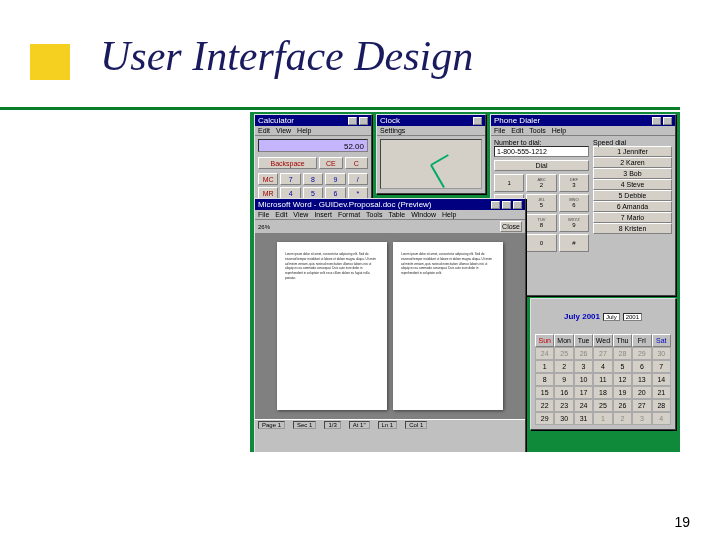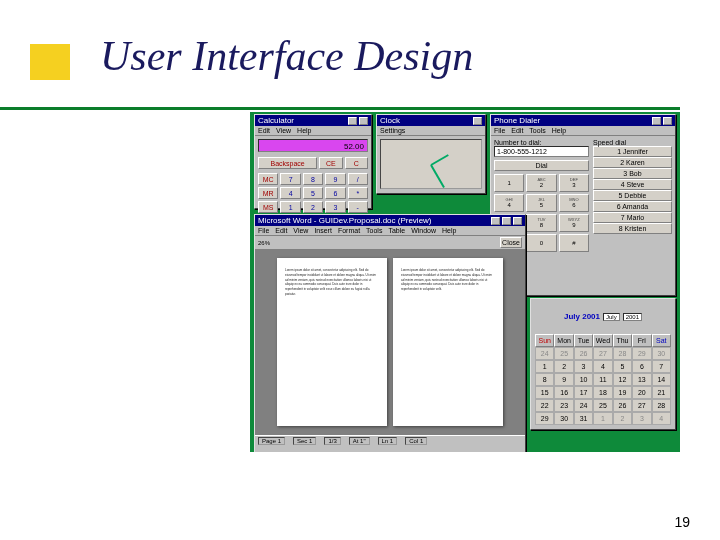--- a/index.html
+++ b/index.html
@@ -17,21 +17,21 @@
   .desktop { position: absolute; left: 250px; top: 2px; width: 430px; height: 340px; background: #0e8a3a; overflow: hidden; font-family: Tahoma, Arial, sans-serif; }
   
   .win { position: absolute; background: #c0c0c0; border: 1px solid #404040; border-top-color: #e0e0e0; border-left-color: #e0e0e0; box-shadow: 1px 1px 0 #000; }
   .titlebar { background: #000080; color: #fff; font-size: 8px; padding: 0 3px; display: flex; align-items: center; gap: 2px; height: 11px; }
   .titlebar .tb-text { flex: 1; }
   .tb-btn { width: 9px; height: 8px; background: #c0c0c0; border: 1px solid #808080; border-top-color:#fff; border-left-color:#fff; display: inline-block; }
   .menubar { background: #c0c0c0; font-size: 7px; padding: 1px 3px; display: flex; gap: 6px; border-bottom: 1px solid #808080; }
   
   
   .calc { left: 4px; top: 2px; width: 118px; height: 95px; }
-  .calc-disp { margin: 3px; background: #d946ef; border: 1px inset #808080; text-align: right; font-size: 8px; padding: 2px 3px; height: 13px; }
+  .calc-disp { margin: 3px; background: #c4b5fd; border: 1px inset #808080; text-align: right; font-size: 8px; padding: 2px 3px; height: 13px; }
   .calc-btns { display: grid; grid-template-columns: repeat(5, 1fr); gap: 2px; padding: 2px 3px; }
   .calc-btns .cb { font-size: 7px; height: 12px; background: #d4d0c8; border: 1px solid #808080; border-top-color:#fff; border-left-color:#fff; display:flex; align-items:center; justify-content:center; }
   .cb.red { color: #a00000; }
   .cb.blue { color: #0000a0; }
   .cb.wide { grid-column: span 2; }
   
   
   .clock { left: 126px; top: 2px; width: 110px; height: 80px; }
   .clock-face { margin: 3px; background: #d4d0c8; height: 50px; position: relative; border: 1px inset #999; }
   .hand { position: absolute; left: 50%; top: 50%; background: #0a6; transform-origin: left center; height: 2px; }
@@ -43,21 +43,21 @@
   .phone-left { width: 95px; }
   .phone-right { flex:1; }
   .inp { background:#fff; border:1px inset #808080; padding:1px 2px; font-size:7px; height:11px; }
   .pbtn { background:#d4d0c8; border:1px solid #808080; border-top-color:#fff; border-left-color:#fff; font-size:7px; padding:1px; text-align:center; }
   .keypad { display:grid; grid-template-columns:repeat(3,1fr); gap:2px; margin-top:3px; }
   .keypad .kb { height:18px; font-size:6px; line-height:1; display:flex; flex-direction:column; align-items:center; justify-content:center; background:#d4d0c8; border:1px solid #808080; border-top-color:#fff; border-left-color:#fff; }
   .kb .sub { font-size:4px; color:#444; }
   .sd-list div { padding:1px 0; }
   
   
-  .word { left: 4px; top: 102px; width: 272px; height: 312px; }
+  .word { left: 4px; top: 86px; width: 272px; height: 312px; }
   .word .toolbar { font-size:6px; padding:1px 3px; background:#c0c0c0; border-bottom:1px solid #808080; display:flex; gap:4px; align-items:center; }
   .word-page-area { background:#808080; height: 185px; padding:8px; display:flex; gap:6px; justify-content:center; }
   .page { background:#fff; width: 110px; height: 168px; box-shadow:1px 1px 3px rgba(0,0,0,.5); padding:10px 8px; font-size:3px; line-height:1.6; color:#222; overflow:hidden; }
   .statusbar { font-size:6px; padding:1px 3px; background:#c0c0c0; border-top:1px solid #fff; display:flex; gap:8px; }
   .statusbar span { border:1px inset #999; padding:0 3px; }
   
   
   .cal { left: 280px; top: 186px; width: 146px; height: 132px; }
   .cal .titlebar { background: #1040c0; }
   .cal-head { display:flex; justify-content:center; align-items:center; gap:3px; padding:13px; font-size:8px; }

